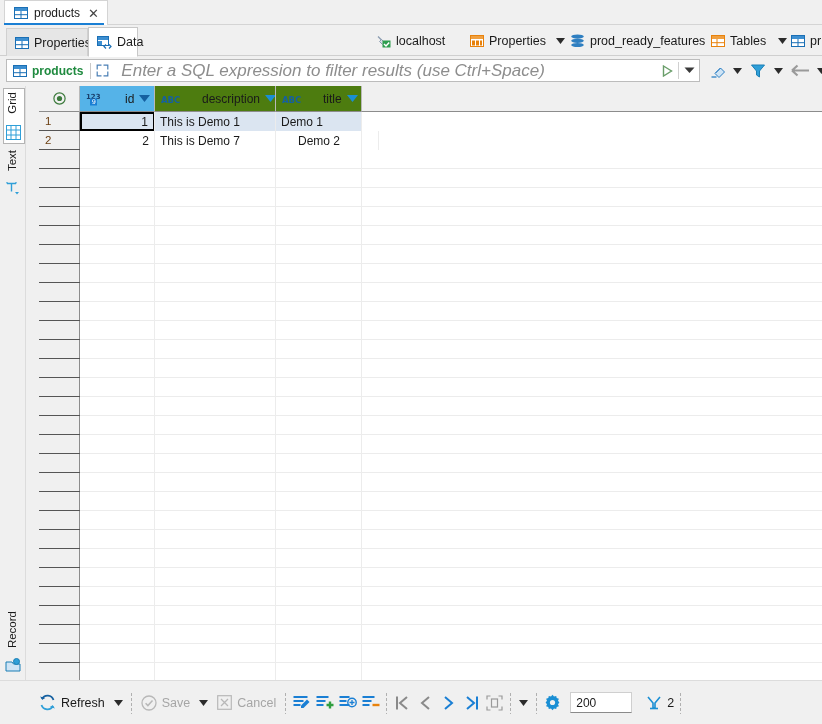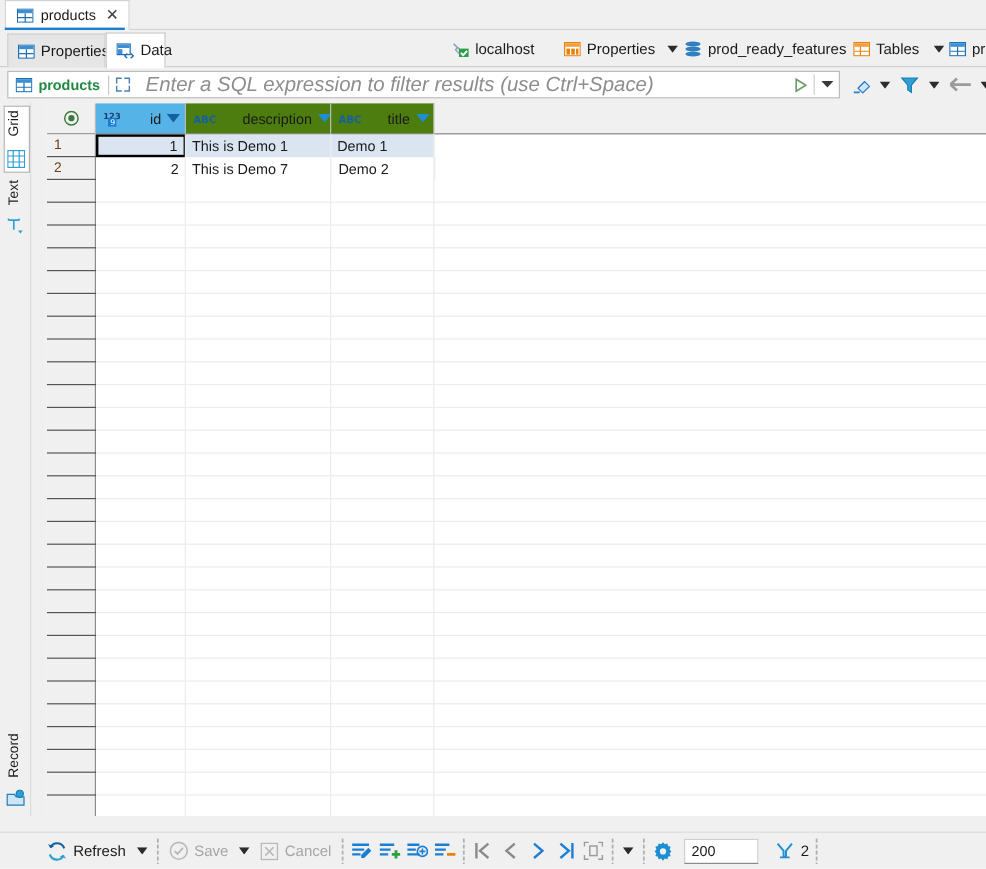--- a/index.html
+++ b/index.html
@@ -155,21 +155,21 @@
     font-size: 12px; color: #1a1a1a; padding: 0 5px;
     border-right: 1px solid #ececec; overflow: hidden; white-space: nowrap;
   }
   .cell.num { justify-content: flex-end; }
   .cell.hl { background: #dbe5f1; }
   .cell.focus { border: 2px solid #000000; }
   .colsep { position: absolute; top: 26px; bottom: 0; width: 1px; background: #ececec; }
 
   
   .bottombar {
-    position: absolute; left: 0; bottom: 0; width: 822px; height: 31px;
+    position: absolute; left: 0; bottom: 0; width: 822px; height: 44px;
     background: #f0f0f0; border-top: 1px solid #dcdcdc;
     display: flex; align-items: center;
   }
   .bbtn {
     display: flex; align-items: center; gap: 5px; height: 30px; padding: 0 5px;
     font-size: 12.5px; color: #1a1a1a; white-space: nowrap;
   }
   .bbtn.disabled { color: #a6a6a6; }
   .bcaret { width: 17px; height: 30px; display: flex; align-items: center; justify-content: center; }
   .bsep {
@@ -464,21 +464,21 @@
     <div class="rowgutter"></div>
 
     <div class="rnum" style="top:26px;">1</div>
     <div class="cell num hl focus" style="left:41px;top:26px;width:75px;">1</div>
     <div class="cell hl" style="left:116px;top:26px;width:121px;">This is Demo 1</div>
     <div class="cell hl" style="left:237px;top:26px;width:86px;">Demo 1</div>
 
     <div class="rnum" style="top:45px;">2</div>
     <div class="cell num" style="left:41px;top:45px;width:75px;">2</div>
     <div class="cell" style="left:116px;top:45px;width:121px;">This is Demo 7</div>
-    <div class="cell" style="left:238px;top:45px;width:86px;">Demo 2</div>
+    <div class="cell" style="left:254px;top:45px;width:86px;">Demo 2</div>
 
     <div id="empty-rows">
         <div class="rnum" style="top:64px;"></div>
         <div class="rowline" style="top:82px;"></div>
         <div class="rnum" style="top:83px;"></div>
         <div class="rowline" style="top:101px;"></div>
         <div class="rnum" style="top:102px;"></div>
         <div class="rowline" style="top:120px;"></div>
         <div class="rnum" style="top:121px;"></div>
         <div class="rowline" style="top:139px;"></div>

